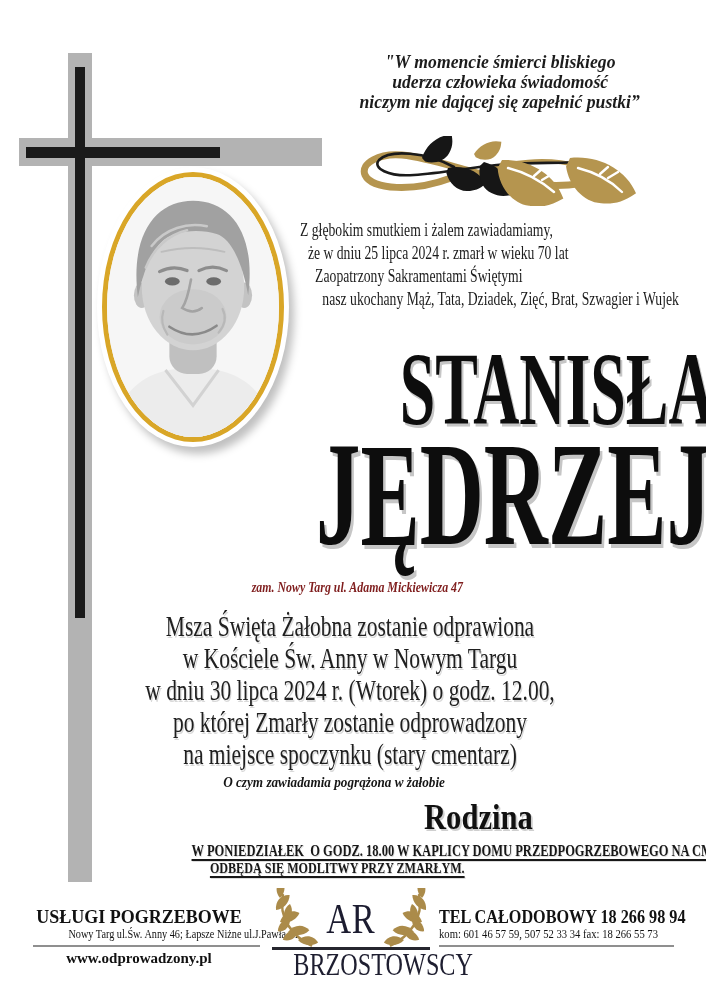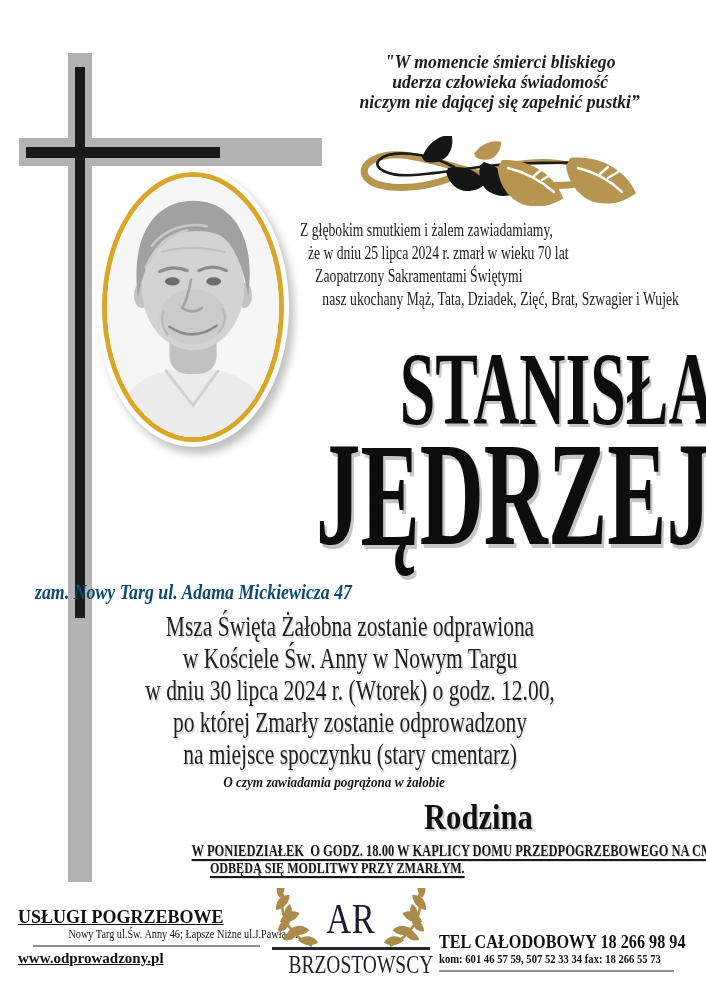--- a/index.html
+++ b/index.html
@@ -31,22 +31,22 @@
   .announce .l3{margin-left:21px;}
   .announce .l4{margin-left:31px;}
   
   .first-name{position:absolute;left:286px;right:0;top:338px;text-align:center;line-height:1;}
   .first-name span{display:inline-block;white-space:nowrap;font-weight:bold;font-size:103px;
       transform:scaleX(.62);transform-origin:50% 0;color:#0d0d0d;text-shadow:3px 3px 0 #c6c6c6;}
   .surname{position:absolute;left:99px;right:0;top:420px;text-align:center;line-height:1;}
   .surname span{display:inline-block;white-space:nowrap;font-weight:bold;font-size:148px;
       transform:scaleX(.60);transform-origin:50% 0;color:#0d0d0d;text-shadow:4px 4px 0 #c6c6c6;}
   
-  .residence{position:absolute;left:7px;width:700px;top:580px;
-      font-weight:bold;font-style:italic;font-size:21px;color:#0c4a6e;}
+  .residence{position:absolute;left:7px;width:700px;top:580px;text-align:center;
+      font-weight:bold;font-style:italic;font-size:14px;color:#7f1d1d;}
   .residence span{display:inline-block;white-space:nowrap;transform:scaleX(.85);transform-origin:50% 0;}
   
   .funeral{position:absolute;left:0;width:700px;top:610px;text-align:center;font-size:29px;
       line-height:32px;color:#1f1f1f;transform:scaleX(.74);transform-origin:50% 0;
       text-shadow:1.5px 1.5px 0 #d9d9d9;white-space:nowrap;}
   
   .notice{position:absolute;left:0;width:668px;top:774px;text-align:center;
       font-weight:bold;font-style:italic;font-size:15px;color:#151515;}
   .notice span{display:inline-block;white-space:nowrap;transform:scaleX(.88);transform-origin:50% 0;}
   .signature{position:absolute;left:424px;top:799px;font-weight:bold;font-size:36px;line-height:1;
@@ -54,39 +54,39 @@
   .signature span{display:inline-block;transform:scaleX(.85);transform-origin:0 0;}
   
   .vigil1{position:absolute;left:93px;width:612px;top:842px;text-align:center;}
   .vigil2{position:absolute;left:34px;width:606px;top:859px;text-align:center;}
   .vigil1 span,.vigil2 span{display:inline-block;white-space:nowrap;font-weight:bold;
       font-size:16px;line-height:16px;color:#181818;transform:scaleX(.78);transform-origin:50% 0;
       text-decoration:underline;text-decoration-thickness:1.5px;text-underline-offset:3px;
       text-shadow:1px 1px 0 #dcdcdc;}
   .vigil2 span{font-size:15.5px;}
   
-  .f-left{position:absolute;left:18px;top:908px;width:242px;text-align:left;text-decoration:underline;}
+  .f-left{position:absolute;left:18px;top:908px;width:242px;text-align:center;}
   .f-left-title{font-weight:bold;font-size:18px;line-height:19px;white-space:nowrap;}
   .f-left-addr{font-size:12.5px;line-height:15px;white-space:nowrap;}
   .f-left-addr span{display:inline-block;transform:scaleX(.82);transform-origin:100% 0;}
   .f-rule-l{margin:3px 0 3px auto;width:227px;border:0;border-top:2px solid #8f8f8f;}
   .f-left-www{font-weight:bold;font-size:15px;line-height:16px;}
-  .f-right{position:absolute;left:439px;top:908px;width:250px;text-align:left;margin-top:25px;}
+  .f-right{position:absolute;left:439px;top:908px;width:250px;text-align:left;}
   .f-right-tel{font-weight:bold;font-size:18px;line-height:19px;white-space:nowrap;}
   .f-right-tel span{display:inline-block;transform:scaleX(.90);transform-origin:0 0;}
-  .f-right-kom{font-size:12.5px;line-height:15px;white-space:nowrap;font-weight:bold;}
+  .f-right-kom{font-size:12.5px;line-height:15px;white-space:nowrap;}
   .f-right-kom span{display:inline-block;transform:scaleX(.85);transform-origin:0 0;}
   .f-rule-r{margin:3px auto 3px 0;width:235px;border:0;border-top:2px solid #8f8f8f;}
   .f-right-mail{font-weight:bold;font-size:15px;line-height:16px;}
   .f-logo{position:absolute;left:268px;top:890px;width:166px;height:90px;text-align:center;}
   .f-logo-ar{position:absolute;left:0;right:0;top:4px;font-size:43px;line-height:50px;
       color:#1c1c30;letter-spacing:1px;}
   .f-logo-ar span{display:inline-block;transform:scaleX(.8);transform-origin:50% 0;}
   .f-logo-rule{position:absolute;left:4px;right:4px;top:57px;border-top:3px solid #26262e;}
-  .f-logo-name{position:absolute;left:0;right:8px;top:62px;font-size:25px;line-height:25px;color:#1e1e30;}
+  .f-logo-name{position:absolute;left:0;right:8px;top:62px;font-size:31px;line-height:25px;color:#1e1e30;}
   .f-logo-name span{display:inline-block;white-space:nowrap;transform:scaleX(.78);transform-origin:50% 0;}
   .laurel{position:absolute;top:-2px;width:62px;height:64px;}
   .laurel.left{left:-8px;}
   .laurel.right{right:-8px;transform:scaleX(-1);}
 </style>
 </head>
 <body>
 
 <div class="page">
 

